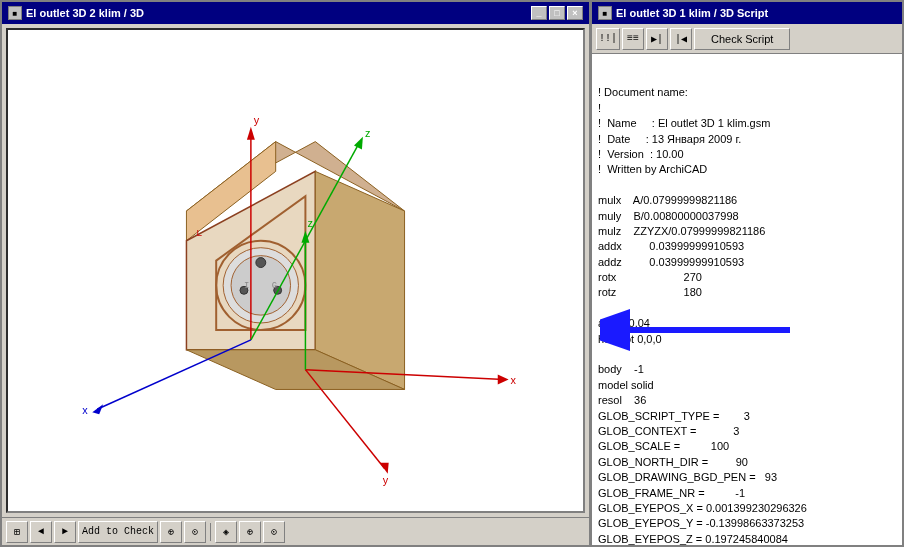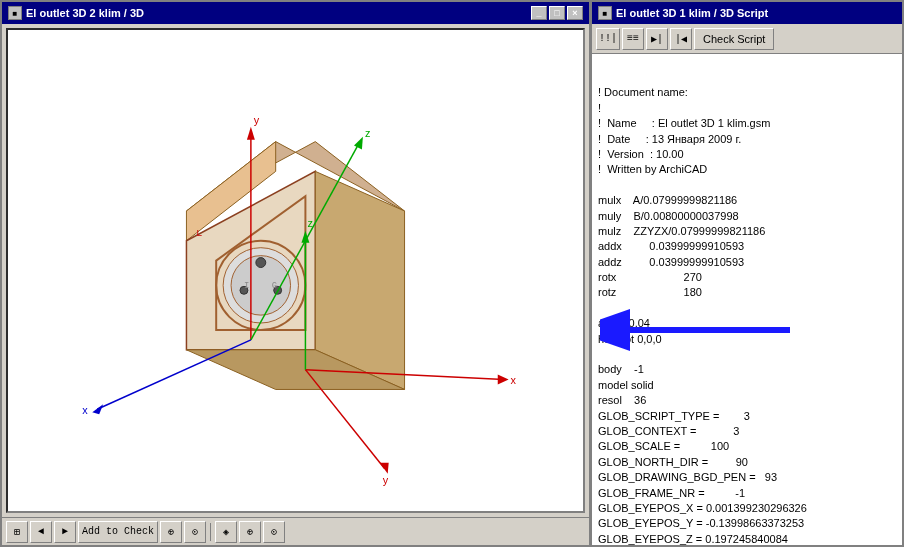--- a/index.html
+++ b/index.html
@@ -165,21 +165,21 @@
       cursor: pointer;
       font-size: 10px;
       padding: 0 2px;
     }
 
     .check-script-btn {
       height: 22px;
       background: #d4d0c8;
       border: 1px solid;
       border-color: #ffffff #808080 #808080 #ffffff;
-      padding: 0 8px;
+      padding: 0 16px;
       cursor: pointer;
       font-family: Arial, sans-serif;
       font-size: 11px;
       display: flex;
       align-items: center;
     }
 
     .script-content {
       flex: 1;
       background: #ffffff;

